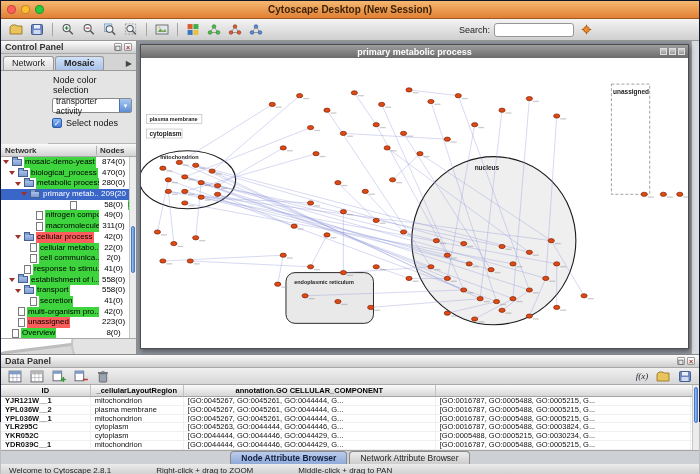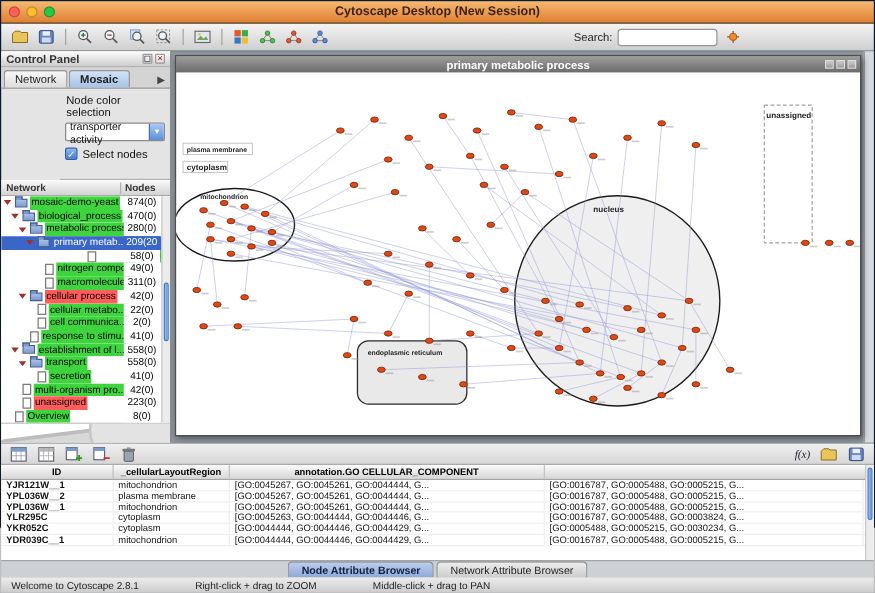--- a/index.html
+++ b/index.html
@@ -617,20 +617,27 @@
               <ellipse cx="21.92" cy="203" rx="3.1" ry="2.1" fill="#e04a12" stroke="#7c240c" stroke-width="0.7"></ellipse>
               <rect x="52.82" y="205.2" width="6" height="1.3" fill="#9a9a9a" opacity="0.5"></rect>
               <ellipse cx="49.32" cy="203" rx="3.1" ry="2.1" fill="#e04a12" stroke="#7c240c" stroke-width="0.7"></ellipse>
             </svg>
         </div>
       </div>
     </div>
   </div>
 
   <div class="data-panel">
+    <div class="panel-header">
+      <span>Data Panel</span>
+      <span class="ph-btns">
+        <span class="ph-btn">◻</span>
+        <span class="ph-btn close">×</span>
+      </span>
+    </div>
     <div class="dp-toolbar">
       <span style="display:flex;gap:2px;align-items:center;">
           <button class="tbtn">
             <svg viewBox="0 0 13 12">
               <rect x="1" y="1" width="11" height="10" fill="#fff" stroke="#556" stroke-width="0.8"></rect>
               <rect x="1" y="1" width="11" height="3" fill="#7d9cc9"></rect>
               <line x1="4.6" y1="1" x2="4.6" y2="11" stroke="#99a" stroke-width="0.6"></line>
               <line x1="8.2" y1="1" x2="8.2" y2="11" stroke="#99a" stroke-width="0.6"></line>
               <line x1="1" y1="7" x2="12" y2="7" stroke="#99a" stroke-width="0.6"></line>
             </svg>

